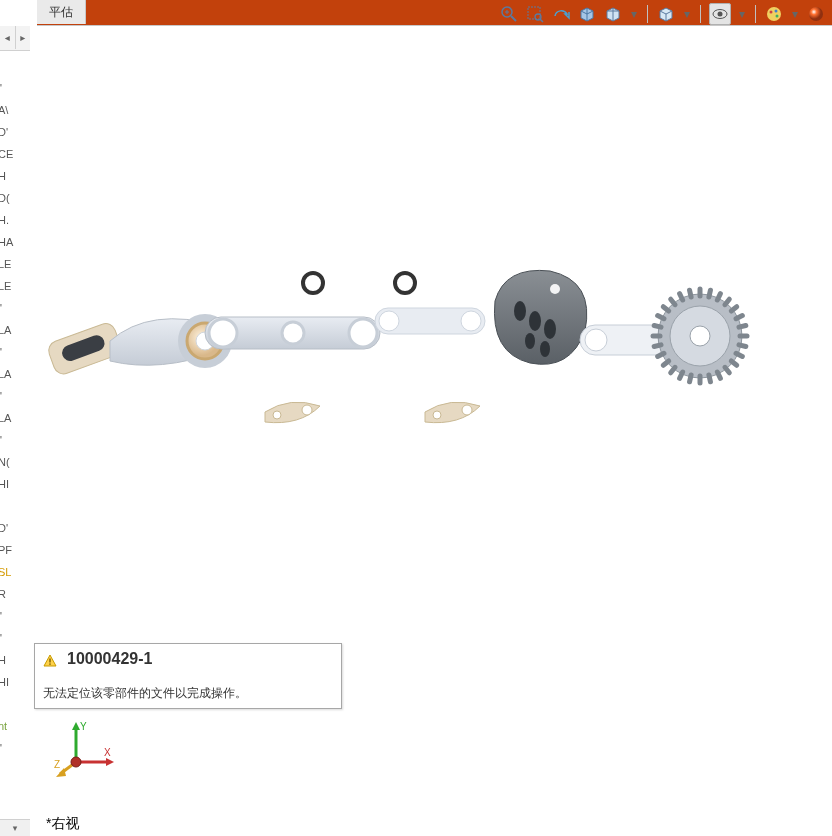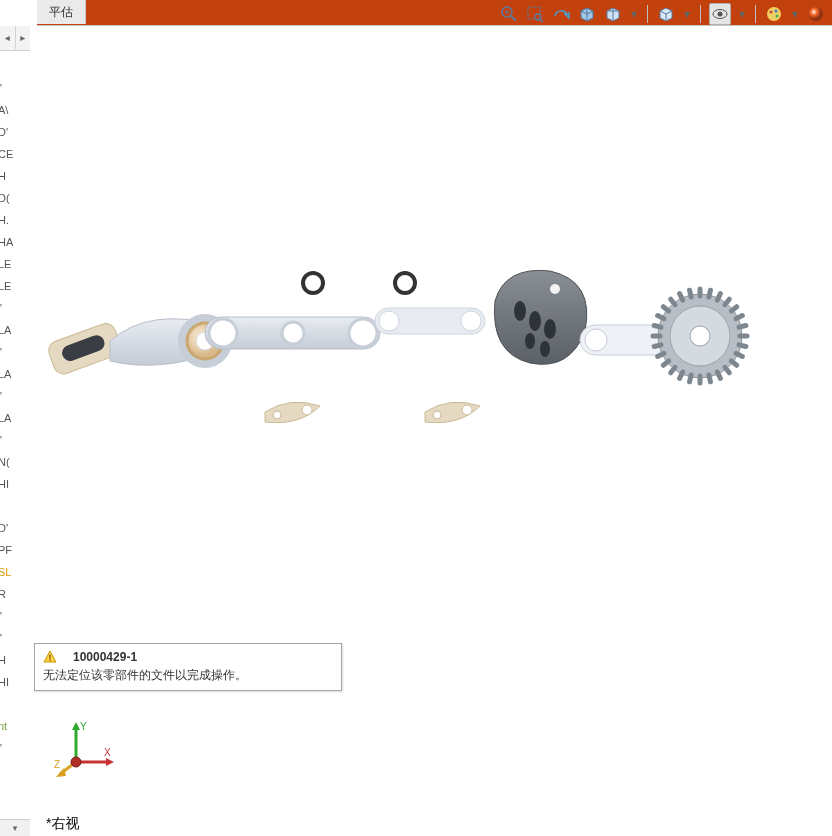--- a/index.html
+++ b/index.html
@@ -30,22 +30,22 @@
   .tree .ptab:first-child{border-right:1px solid #d0d0d0;}
   .tree .nav-down{position:absolute;left:0;bottom:0;right:0;height:16px;
     background:#f0f0f0;border-top:1px solid #d0d0d0;display:flex;align-items:center;
     justify-content:center;color:#666;font-size:9px;}
   
   .viewport{position:absolute;left:30px;right:0;top:26px;bottom:0;background:#fff;}
   .model{position:absolute;left:10px;top:200px;width:760px;height:220px;}
   
   .warn{position:absolute;left:34px;top:643px;width:290px;background:#fff;
     border:1px solid #a7a7a7;box-shadow:1px 1px 2px rgba(0,0,0,.15);padding:6px 8px;}
-  .warn .title{font-weight:bold;display:flex;align-items:flex-start;gap:16px;font-size:12px;}
-  .warn .msg{margin-top:3px;font-size:12px;color:#333;}
+  .warn .title{font-weight:bold;display:flex;align-items:flex-end;gap:10px;font-size:16px;}
+  .warn .msg{margin-top:17px;font-size:12px;color:#333;}
   .warn .wi{width:14px;height:14px;}
   
   .triad{position:absolute;left:54px;top:720px;width:60px;height:60px;}
   
   .viewlabel{position:absolute;left:46px;bottom:3px;font-size:14px;color:#000000;}
   
   .flyout{position:absolute;left:30px;top:398px;width:16px;height:24px;
     border:1px solid #c0c0c0;border-left:none;background:#f4f4f4;
     border-radius:0 3px 3px 0;display:flex;align-items:center;justify-content:center;
     color:#888;font-size:9px;}

